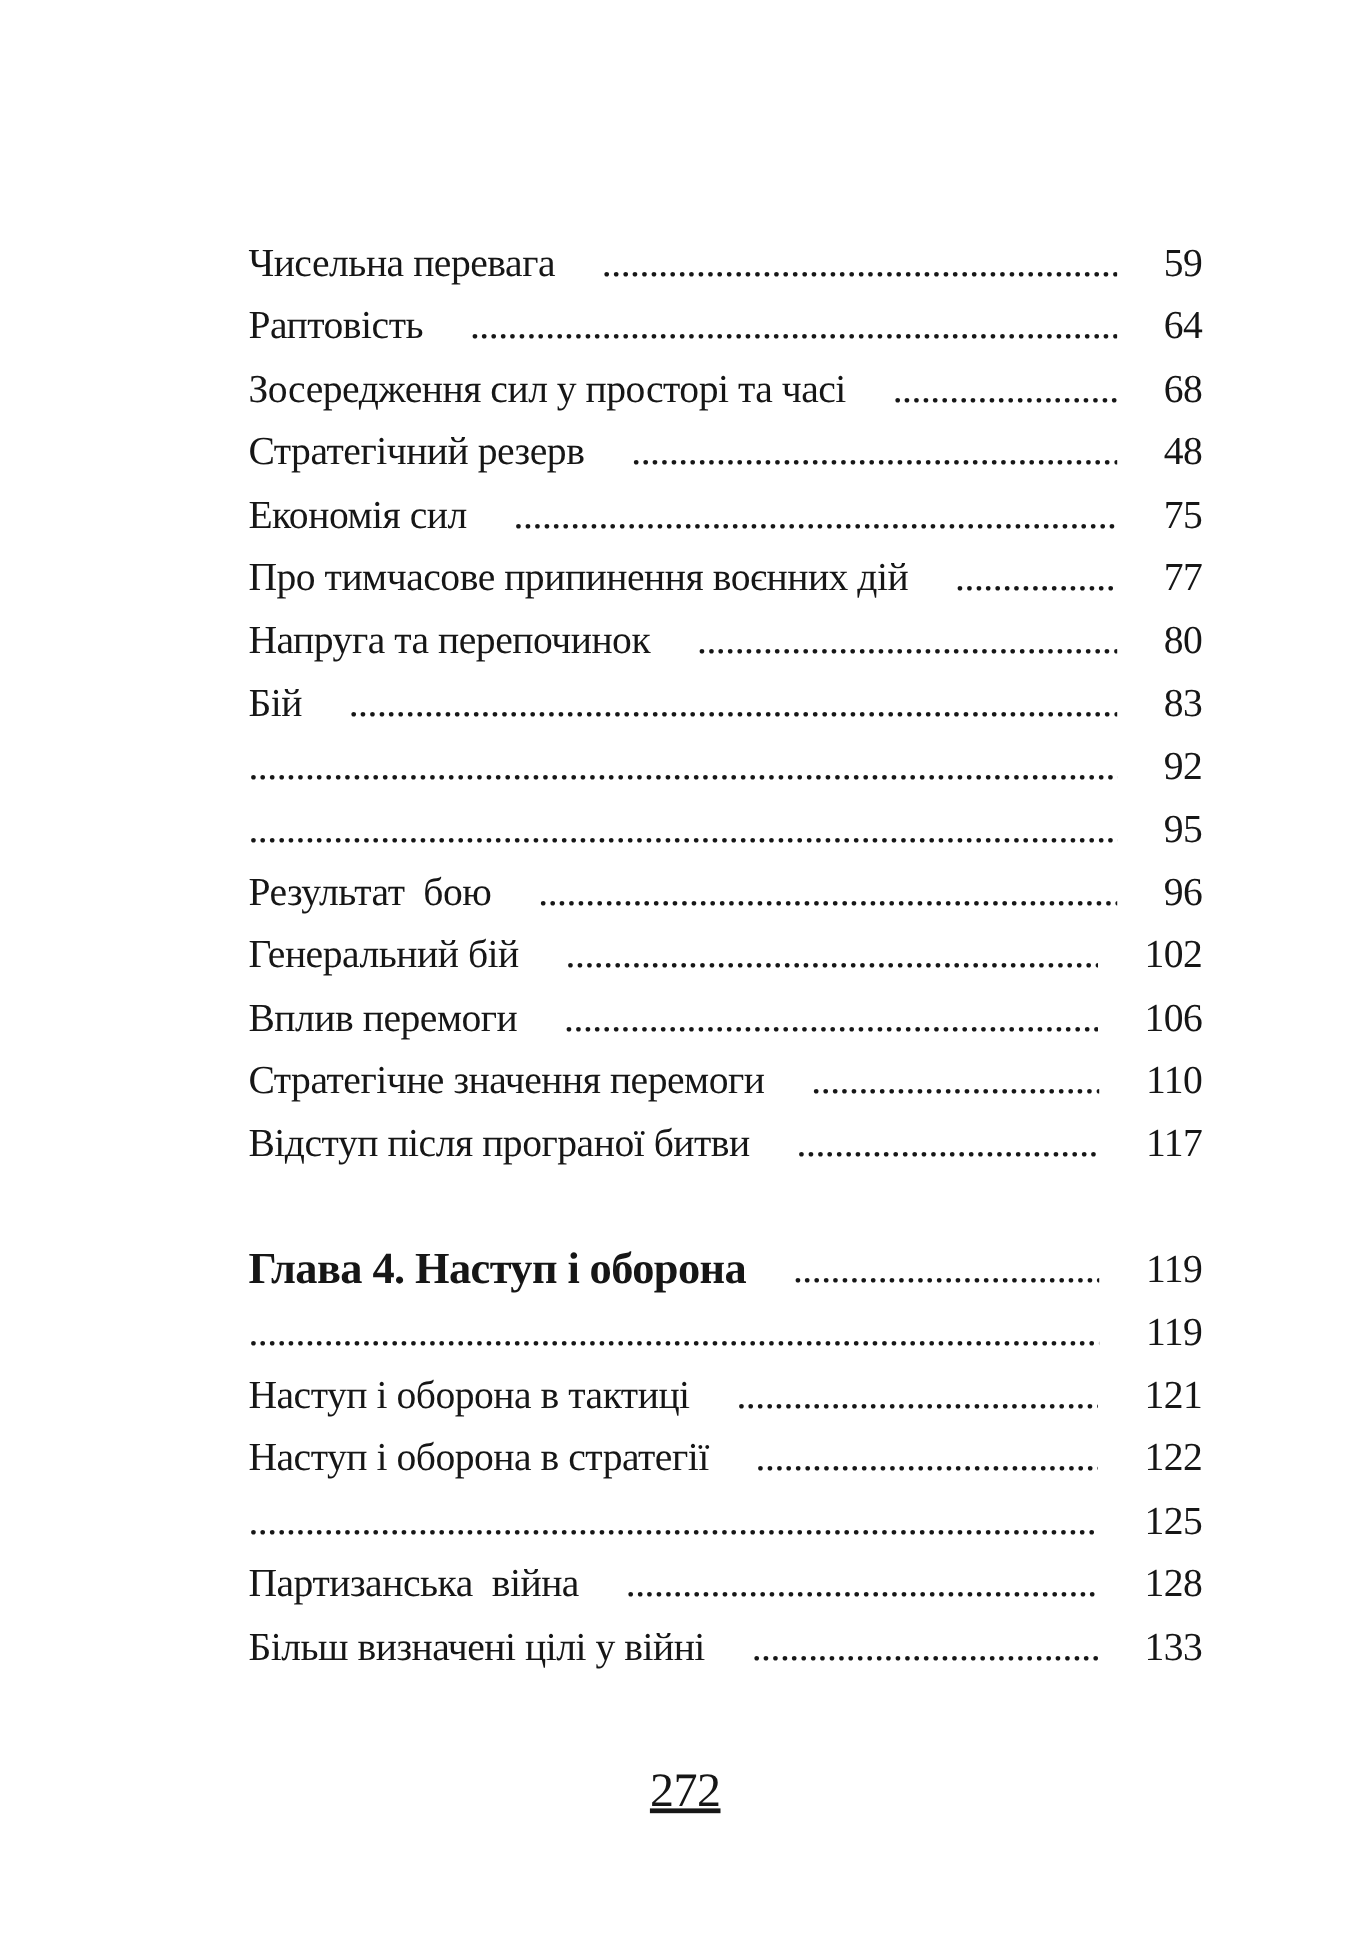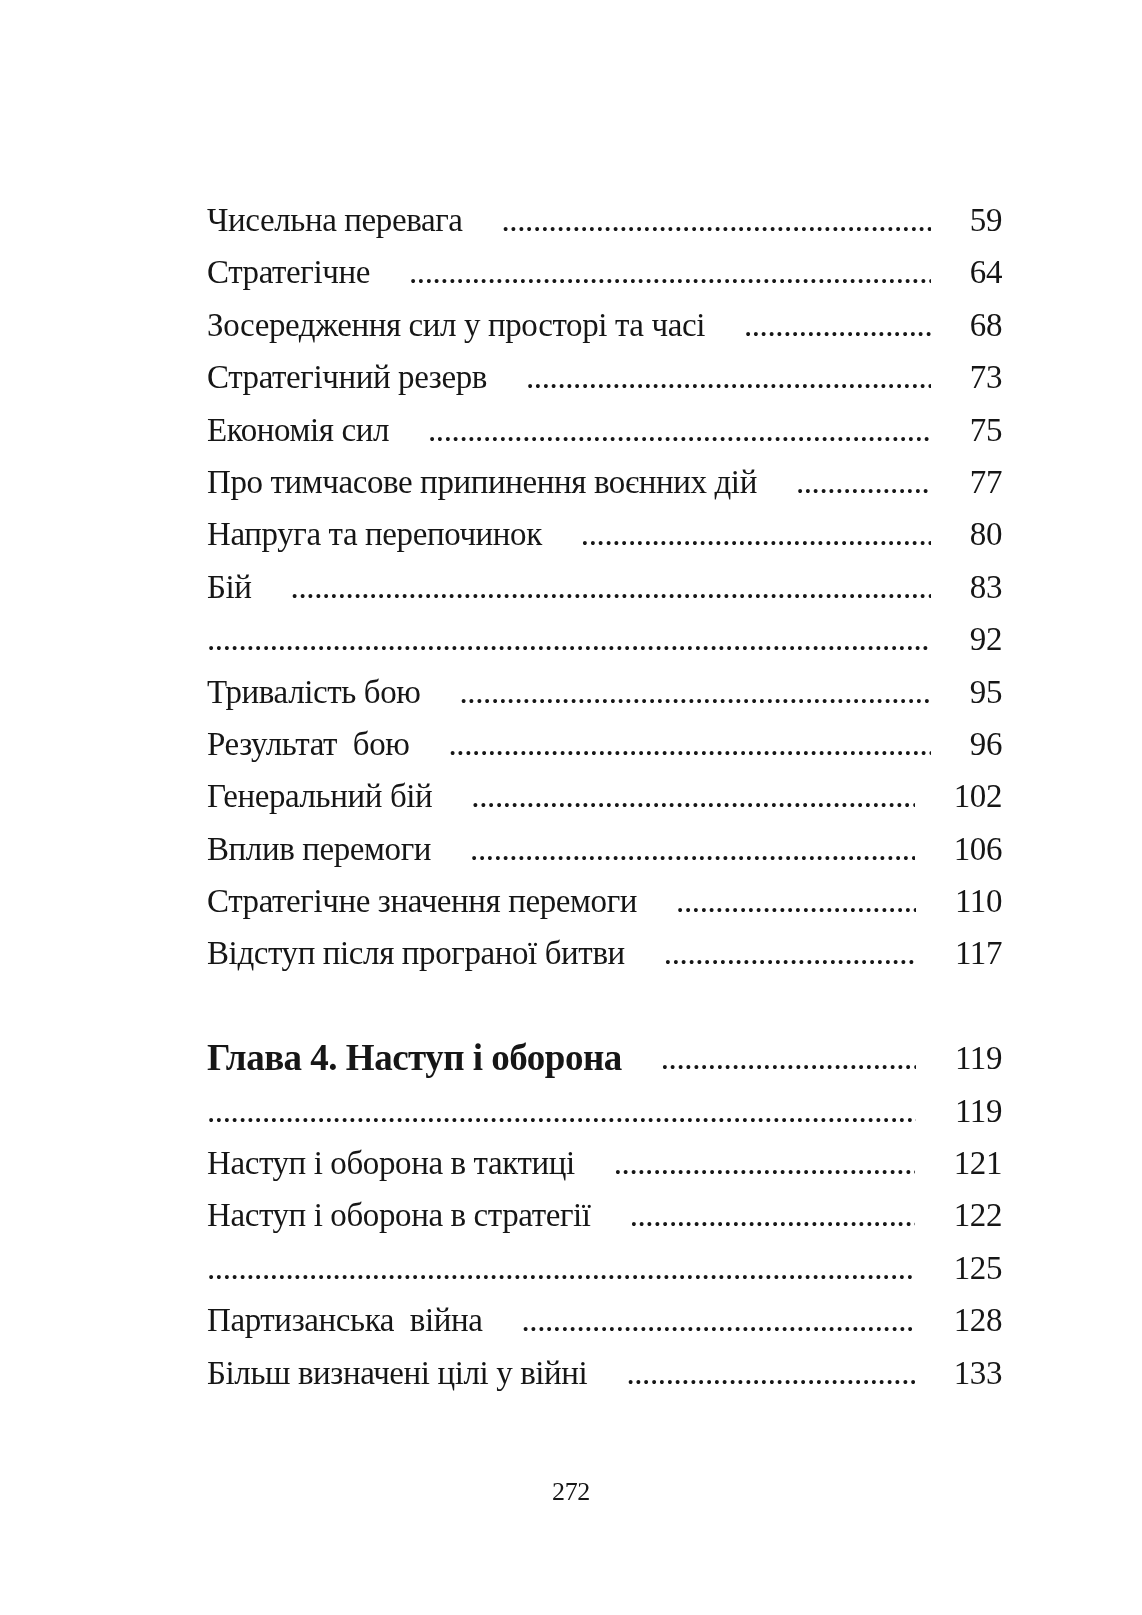--- a/index.html
+++ b/index.html
@@ -50,40 +50,41 @@
   }
   .toc-page {
     flex: 0 0 auto;
   }
   .footer {
     position: absolute;
     left: 0;
     top: 1466px;
     width: 100%;
     text-align: center;
-    font-size: 26px;
+    font-size: 40px;
     line-height: 52.4px;
     letter-spacing: -0.4px;
+    text-decoration: underline;
   }
 </style>
 </head>
 <body>
 
 <div class="page">
   <div class="toc">
       <div class="toc-row"><span class="toc-title">Чисельна перевага</span><span class="toc-leader">................................................................................................................................................................</span><span class="toc-page">59</span></div>
-      <div class="toc-row"><span class="toc-title">Стратегічне</span><span class="toc-leader">................................................................................................................................................................</span><span class="toc-page">64</span></div>
+      <div class="toc-row"><span class="toc-title">Раптовість</span><span class="toc-leader">................................................................................................................................................................</span><span class="toc-page">64</span></div>
       <div class="toc-row"><span class="toc-title">Зосередження сил у просторі та часі</span><span class="toc-leader">................................................................................................................................................................</span><span class="toc-page">68</span></div>
-      <div class="toc-row"><span class="toc-title">Стратегічний резерв</span><span class="toc-leader">................................................................................................................................................................</span><span class="toc-page">73</span></div>
+      <div class="toc-row"><span class="toc-title">Стратегічний резерв</span><span class="toc-leader">................................................................................................................................................................</span><span class="toc-page">48</span></div>
       <div class="toc-row"><span class="toc-title">Економія сил</span><span class="toc-leader">................................................................................................................................................................</span><span class="toc-page">75</span></div>
       <div class="toc-row"><span class="toc-title">Про тимчасове припинення воєнних дій</span><span class="toc-leader">................................................................................................................................................................</span><span class="toc-page">77</span></div>
       <div class="toc-row"><span class="toc-title">Напруга та перепочинок</span><span class="toc-leader">................................................................................................................................................................</span><span class="toc-page">80</span></div>
       <div class="toc-row"><span class="toc-title">Бій</span><span class="toc-leader">................................................................................................................................................................</span><span class="toc-page">83</span></div>
       <div class="toc-row"><span class="toc-leader">................................................................................................................................................................</span><span class="toc-page">92</span></div>
-      <div class="toc-row"><span class="toc-title">Тривалість бою</span><span class="toc-leader">................................................................................................................................................................</span><span class="toc-page">95</span></div>
+      <div class="toc-row"><span class="toc-leader">................................................................................................................................................................</span><span class="toc-page">95</span></div>
       <div class="toc-row"><span class="toc-title">Результат  бою</span><span class="toc-leader">................................................................................................................................................................</span><span class="toc-page">96</span></div>
       <div class="toc-row"><span class="toc-title">Генеральний бій</span><span class="toc-leader">................................................................................................................................................................</span><span class="toc-page">102</span></div>
       <div class="toc-row"><span class="toc-title">Вплив перемоги</span><span class="toc-leader">................................................................................................................................................................</span><span class="toc-page">106</span></div>
       <div class="toc-row"><span class="toc-title">Стратегічне значення перемоги</span><span class="toc-leader">................................................................................................................................................................</span><span class="toc-page">110</span></div>
       <div class="toc-row"><span class="toc-title">Відступ після програної битви</span><span class="toc-leader">................................................................................................................................................................</span><span class="toc-page">117</span></div>
       <div class="toc-row bold section-start"><span class="toc-title">Глава 4. Наступ і оборона</span><span class="toc-leader">................................................................................................................................................................</span><span class="toc-page">119</span></div>
       <div class="toc-row"><span class="toc-leader">................................................................................................................................................................</span><span class="toc-page">119</span></div>
       <div class="toc-row"><span class="toc-title">Наступ і оборона в тактиці</span><span class="toc-leader">................................................................................................................................................................</span><span class="toc-page">121</span></div>
       <div class="toc-row"><span class="toc-title">Наступ і оборона в стратегії</span><span class="toc-leader">................................................................................................................................................................</span><span class="toc-page">122</span></div>
       <div class="toc-row"><span class="toc-leader">................................................................................................................................................................</span><span class="toc-page">125</span></div>

